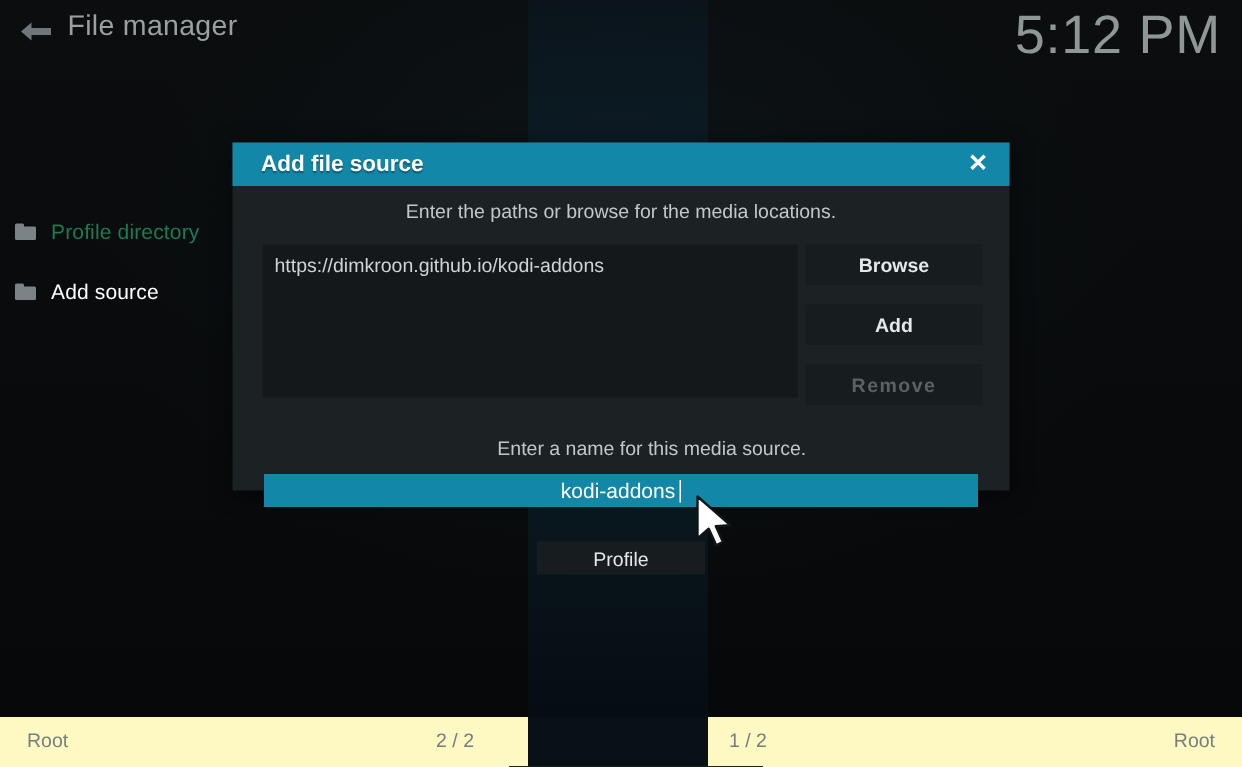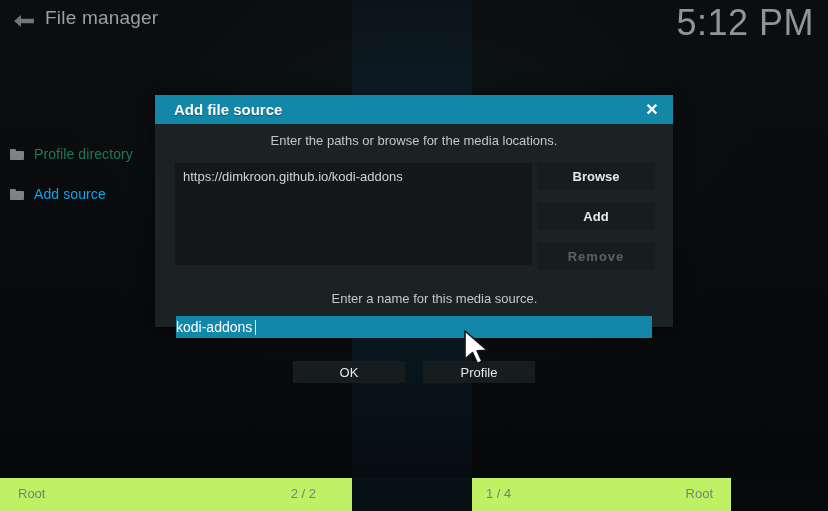--- a/index.html
+++ b/index.html
@@ -69,26 +69,26 @@
   .folder-icon .tab {
     position:absolute; left:0; top:0; width:6px; height:3px;
     background:#7c8386; border-radius:1px 1px 0 0;
   }
   .folder-icon .body {
     position:absolute; left:0; top:2px; width:14px; height:9px;
     background:#7c8386; border-radius:1px;
   }
   .file-label { font-size:14px; letter-spacing:0.1px; }
   .file-label.selected { color:#1d7a52; }
-  .file-label.normal   { color:#0ea5e9; }
+  .file-label.normal   { color:#ffffff; }
 
   
   #bottombar {
-    position:absolute; left:0; bottom:0; width:731px; height:33px;
-    background:#bef264;
+    position:absolute; left:0; bottom:0; width:828px; height:33px;
+    background:#fef9c3;
     z-index:6;
     text-align:right;
   }
   #bottombar .seg-mid {
     position:absolute; left:352px; top:0; width:120px; height:33px;
     background:#071116;
   }
   .bb-text { position:absolute; top:8px; font-size:13px; color:#787e80; }
   #bb-left-label { left:18px; }
   #bb-left-count { left:316px; transform:translateX(-100%); }
@@ -150,21 +150,21 @@
 
   #name-label {
     position:absolute; left:0; top:196px; width:518px;
     text-align:center; font-size:13px; color:#c2c7c9;padding-left:41px;
   }
 
   #name-field {
     position:absolute; left:21px; top:221px;
     width:476px; height:22px;
     background:#1387a8;
-    display:flex; align-items:center; justify-content:flex-start;
+    display:flex; align-items:center; justify-content:center;
     cursor:text;
   }
   #name-value {
     font-size:14px; color:#ffffff;
   }
   #name-caret {
     display:inline-block; width:1px; height:15px;
     background:#ffffff; margin-left:3px; vertical-align:-2px;
   }
 
@@ -247,33 +247,32 @@
     </div>
 
     <div id="name-label">Enter a name for this media source.</div>
 
     <div id="name-field">
       <span id="name-value">kodi-addons</span>
         <span id="name-caret"></span>
     </div>
 
     <div id="action-buttons">
-      <div class="action-btn">OK</div>
       <div class="action-btn">Profile</div>
     </div>
 
   </div>
 
   <div id="mouse-cursor">
     <svg width="30" height="40" viewBox="0 0 30 40">
       <path d="M2 1 L2 29 L9.5 22.5 L14.5 33.5 L19 31.3 L14.2 20.8 L24 20.2 Z" fill="#ffffff" stroke="#121618" stroke-width="1.6" stroke-linejoin="round"></path>
     </svg>
   </div>
 
   <div id="bottombar">
     <div class="seg-mid"></div>
     <div class="bb-text" id="bb-left-label">Root</div>
     <div class="bb-text" id="bb-left-count">2 / 2</div>
-    <div class="bb-text" id="bb-right-count">1 / 4</div>
+    <div class="bb-text" id="bb-right-count">1 / 2</div>
     <div class="bb-text" id="bb-right-label">Root</div>
   </div>
 
 </div>
 
 </body></html>

